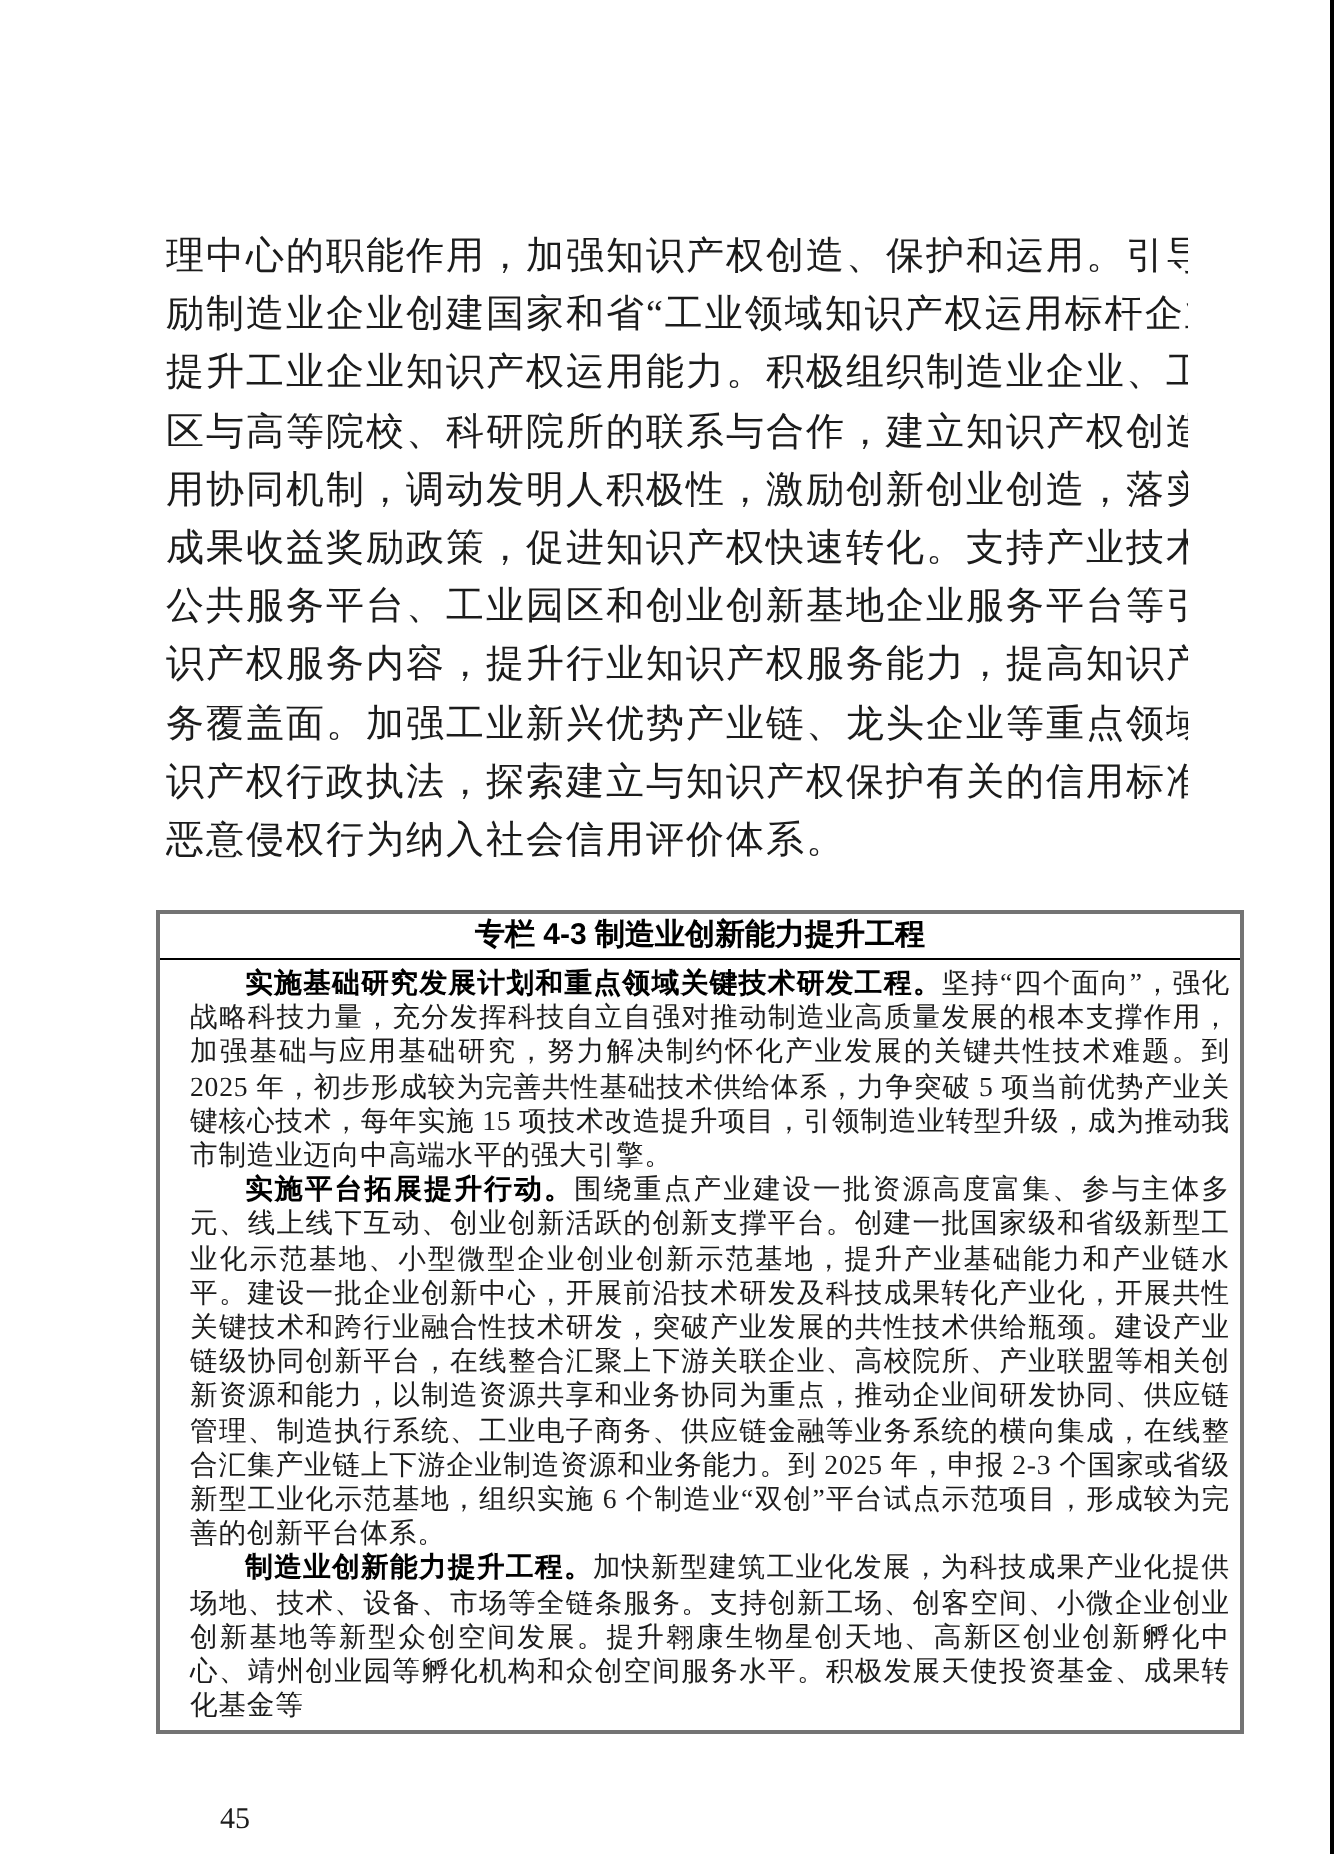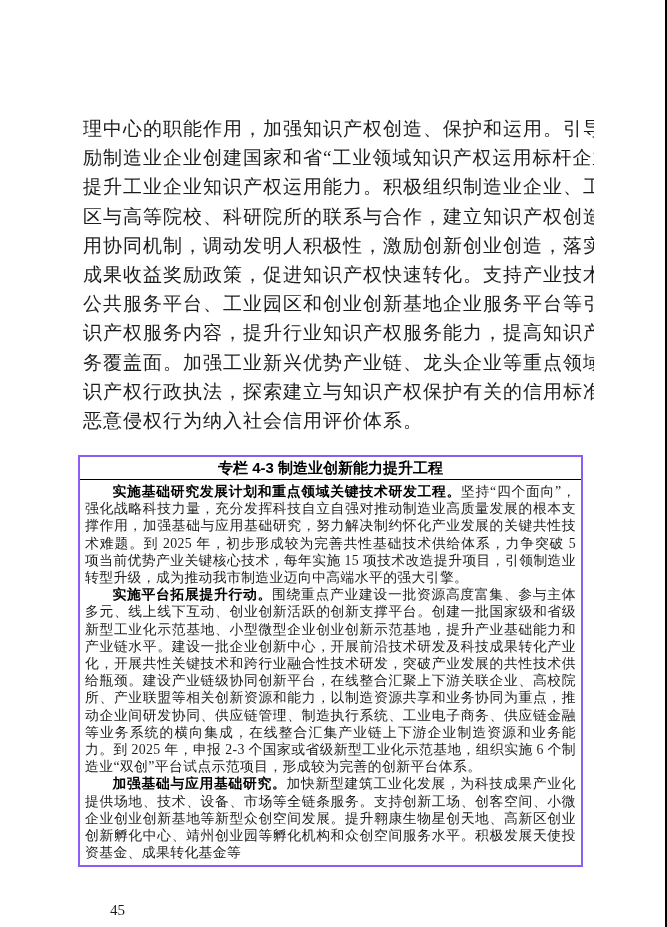--- a/index.html
+++ b/index.html
@@ -37,37 +37,37 @@
   .tline.last {
     text-align: center;
     text-align-last: left;
     white-space: normal;
   }
   
   .column-box {
     position: absolute;
     left: 78px;
     top: 455px;
-    width: 505px;
-    border: 2px solid #8b5cf6;
+    width: 544px;
+    border: 2px solid #737373;
     background: #ffffff;
     box-sizing: border-box;
   }
   .box-title {
     font-family: "Liberation Sans", "DejaVu Sans", sans-serif;
     font-weight: bold;
     font-size: 15px;
     line-height: 20px;
     text-align: center;
     padding: 1px 0 1px 0;
     border-bottom: 1px solid #000000;
     color: #000000;
   }
   .box-body {
-    padding: 3px 5px 4px 5px;
+    padding: 3px 5px 4px 15px;
   }
   .box-para {
     margin: 0;
     text-indent: 2em;
     font-family: "Liberation Serif", "DejaVu Serif", serif;
     font-size: 13.8px;
     line-height: 17.2px;
     letter-spacing: 0.4px;
     text-align: justify;
     color: #1c1c1c;
@@ -113,21 +113,21 @@
     <div class="tline">务覆盖面。加强工业新兴优势产业链、龙头企业等重点领域的知</div>
     <div class="tline">识产权行政执法，探索建立与知识产权保护有关的信用标准，将</div>
     <div class="tline last">恶意侵权行为纳入社会信用评价体系。</div>
   </div>
 
   <div class="column-box">
     <div class="box-title">专栏 4-3  制造业创新能力提升工程</div>
     <div class="box-body">
       <p class="box-para"><span class="lead">实施基础研究发展计划和重点领域关键技术研发工程。</span><span>坚持“四个面向”，强化战略科技力量，充分发挥科技自立自强对推动制造业高质量发展的根本支撑作用，加强基础与应用基础研究，努力解决制约怀化产业发展的关键共性技术难题。到 2025 年，初步形成较为完善共性基础技术供给体系，力争突破 5 项当前优势产业关键核心技术，每年实施 15 项技术改造提升项目，引领制造业转型升级，成为推动我市制造业迈向中高端水平的强大引擎。</span></p>
       <p class="box-para"><span class="lead">实施平台拓展提升行动。</span><span>围绕重点产业建设一批资源高度富集、参与主体多元、线上线下互动、创业创新活跃的创新支撑平台。创建一批国家级和省级新型工业化示范基地、小型微型企业创业创新示范基地，提升产业基础能力和产业链水平。建设一批企业创新中心，开展前沿技术研发及科技成果转化产业化，开展共性关键技术和跨行业融合性技术研发，突破产业发展的共性技术供给瓶颈。建设产业链级协同创新平台，在线整合汇聚上下游关联企业、高校院所、产业联盟等相关创新资源和能力，以制造资源共享和业务协同为重点，推动企业间研发协同、供应链管理、制造执行系统、工业电子商务、供应链金融等业务系统的横向集成，在线整合汇集产业链上下游企业制造资源和业务能力。到 2025 年，申报 2-3 个国家或省级新型工业化示范基地，组织实施 6 个制造业“双创”平台试点示范项目，形成较为完善的创新平台体系。</span></p>
-      <p class="box-para"><span class="lead">加强基础与应用基础研究。</span><span>加快新型建筑工业化发展，为科技成果产业化提供场地、技术、设备、市场等全链条服务。支持创新工场、创客空间、小微企业创业创新基地等新型众创空间发展。提升翱康生物星创天地、高新区创业创新孵化中心、靖州创业园等孵化机构和众创空间服务水平。积极发展天使投资基金、成果转化基金等</span></p>
+      <p class="box-para"><span class="lead">制造业创新能力提升工程。</span><span>加快新型建筑工业化发展，为科技成果产业化提供场地、技术、设备、市场等全链条服务。支持创新工场、创客空间、小微企业创业创新基地等新型众创空间发展。提升翱康生物星创天地、高新区创业创新孵化中心、靖州创业园等孵化机构和众创空间服务水平。积极发展天使投资基金、成果转化基金等</span></p>
     </div>
   </div>
 
   <div class="page-number">45</div>
 
   <div class="scan-edge"></div>
 
 </div>
 
 </body></html>

